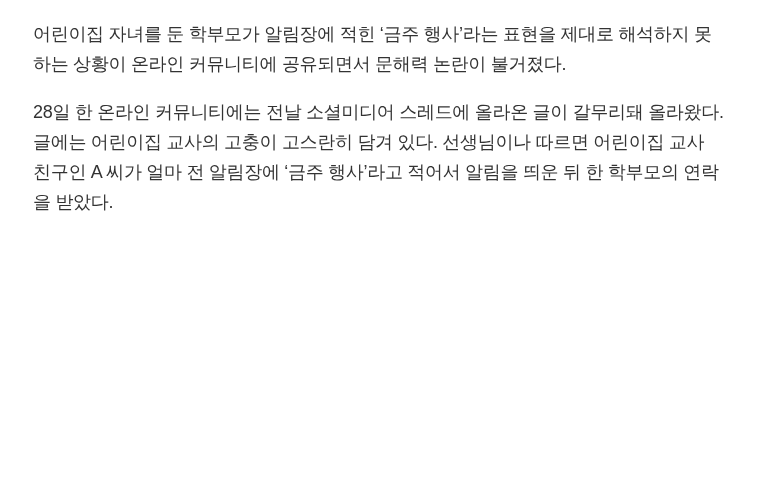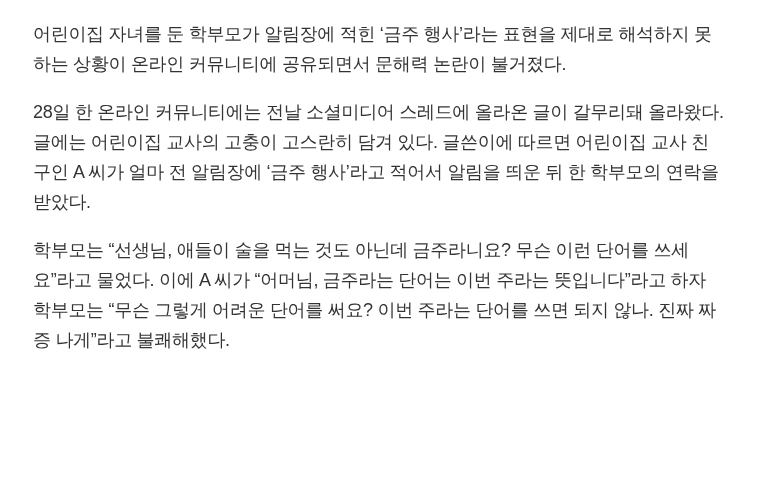--- a/index.html
+++ b/index.html
@@ -27,16 +27,15 @@
   .article-body p {
     margin: 0 8px 18px 0;
     padding: 0;
   }
 </style>
 </head>
 <body>
 
 <div class="article-body">
   <p>어린이집 자녀를 둔 학부모가 알림장에 적힌 ‘금주 행사’라는 표현을 제대로 해석하지 못하는 상황이 온라인 커뮤니티에 공유되면서 문해력 논란이 불거졌다.</p>
-  <p>28일 한 온라인 커뮤니티에는 전날 소셜미디어 스레드에 올라온 글이 갈무리돼 올라왔다. 글에는 어린이집 교사의 고충이 고스란히 담겨 있다. 글쓴이에 따르면 어린이집 교사 친구인 A 씨가 얼마 전 알림장에 ‘금주 행사’라고 적어서 알림을 띄운 뒤 한 학부모의 연락을 받았다.</p>
-  <p>학부모는 “선생님, 애들이 술을 먹는 것도 아닌데 금주라니요? 무슨 이런 단어를 쓰세요”라고 물었다. 이에 A 씨가 “어머님, 금주라는 단어는 이번 주라는 뜻입니다”라고 하자 학부모는 “무슨 그렇게 어려운 단어를 써요? 이번 주라는 단어를 쓰면 되지 않나. 진짜 짜증 나게”라고 불쾌해했다.</p>
+  <p>28일 한 온라인 커뮤니티에는 전날 소셜미디어 스레드에 올라온 글이 갈무리돼 올라왔다. 글에는 어린이집 교사의 고충이 고스란히 담겨 있다. 선생님이나 따르면 어린이집 교사 친구인 A 씨가 얼마 전 알림장에 ‘금주 행사’라고 적어서 알림을 띄운 뒤 한 학부모의 연락을 받았다.</p>
 
 </div>
 
 </body></html>

